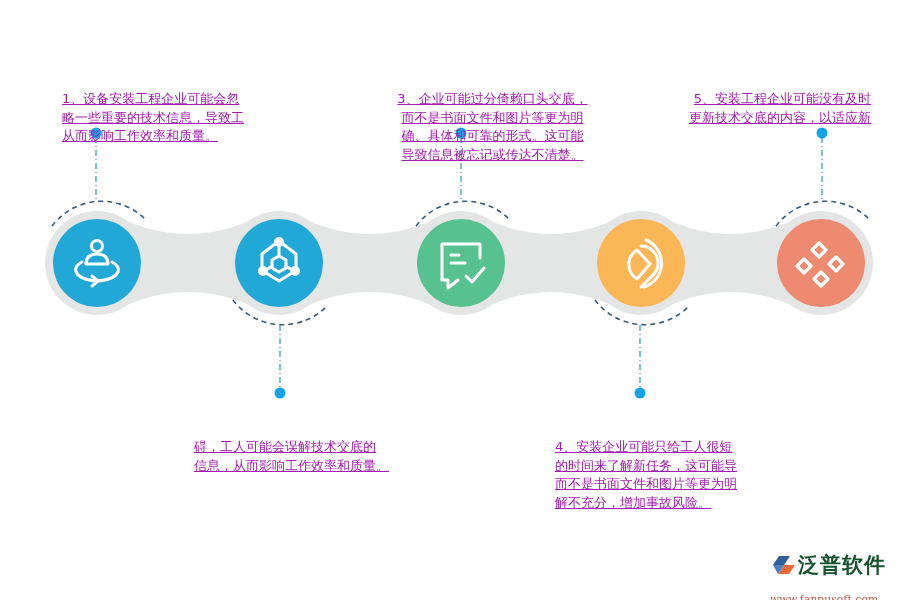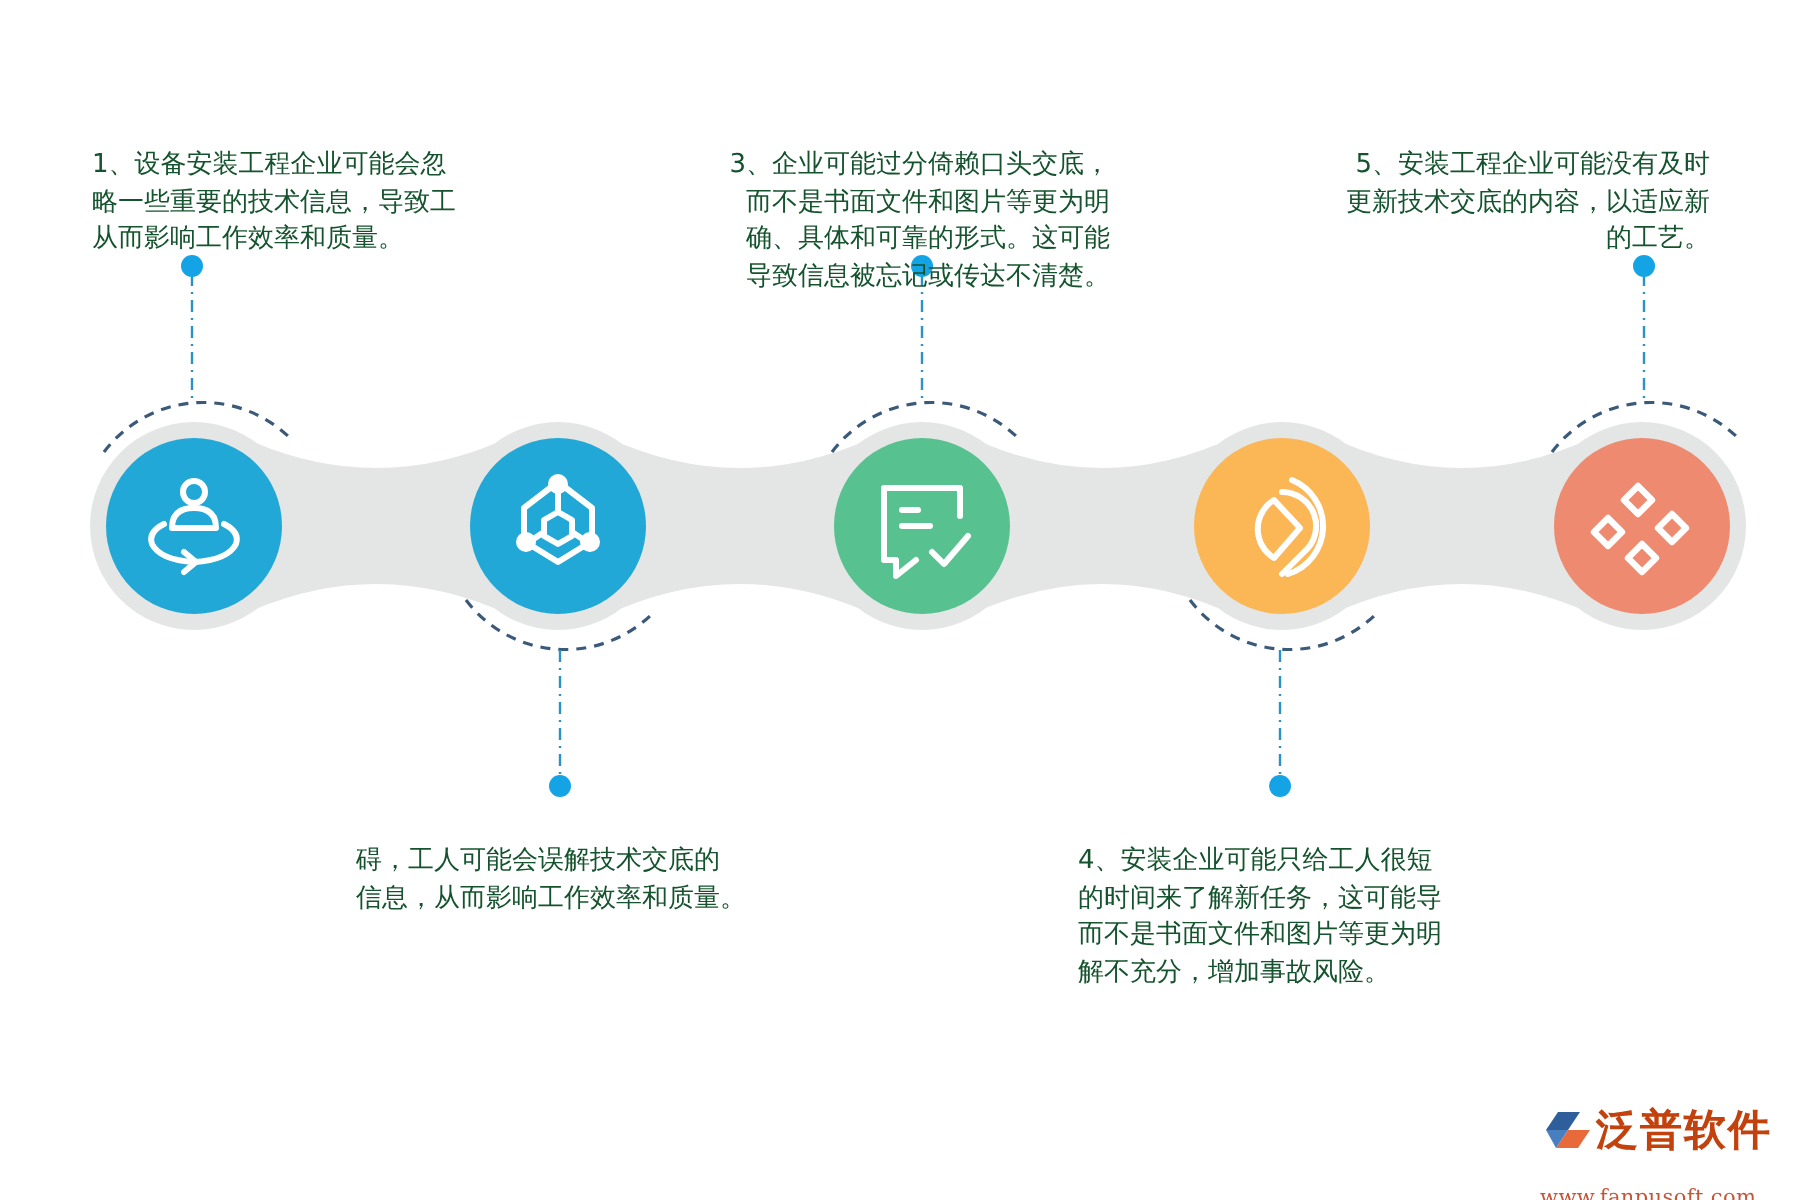--- a/index.html
+++ b/index.html
@@ -5,37 +5,38 @@
   html, body { margin: 0; padding: 0; }
   body {
     width: 900px; height: 600px; position: relative; overflow: hidden;
     background: #ffffff;
     font-family: "DejaVu Sans", "Liberation Sans", sans-serif;
   }
   .text-block {
     position: absolute;
     font-size: 13px;
     line-height: 18.5px;
-    color: #14532d;
-    margin: 0;
+    color: #a21caf;
+    margin: 16px;
+    text-decoration: underline;
   }
   .text-block span { display: block; }
   #t1 { left: 46px; top: 74px; width: 215px; text-align: left; }
-  #t3 { left: 350px; top: 74px; width: 205px; text-align: right; }
+  #t3 { left: 374px; top: 74px; width: 205px; text-align: center; }
   #t5 { left: 655px; top: 74px; width: 200px; text-align: right; }
   #t2 { left: 178px; top: 422px; width: 220px; text-align: left; }
   #t4 { left: 539px; top: 422px; width: 210px; text-align: left; }
   svg.diagram { position: absolute; left: 0; top: 0; }
   .logo {
     position: absolute; left: 770px; top: 551px; width: 125px; height: 45px;
   }
   .logo-row { display: flex; align-items: center; }
   .logo-mark { width: 26px; height: 24px; }
   .logo-name {
-    font-size: 21px; color: #c2410c; letter-spacing: 1px; margin-left: 2px;
+    font-size: 21px; color: #14532d; letter-spacing: 1px; margin-left: 2px;
     font-family: "DejaVu Sans", sans-serif; font-weight: bold;
   }
   .logo-url {
     font-size: 10.5px; color: #c0563a; font-family: "DejaVu Serif", serif;
     margin-top: 14px; letter-spacing: 0.2px;
   }
 </style>
 </head>
 <body>
 
@@ -143,21 +144,20 @@
 <p class="text-block" id="t3">
   <span>3、企业可能过分倚赖口头交底，</span>
   <span>而不是书面文件和图片等更为明</span>
   <span>确、具体和可靠的形式。这可能</span>
   <span>导致信息被忘记或传达不清楚。</span>
 </p>
 
 <p class="text-block" id="t5">
   <span>5、安装工程企业可能没有及时</span>
   <span>更新技术交底的内容，以适应新</span>
-  <span>的工艺。</span>
 </p>
 
 <p class="text-block" id="t2">
   <span>碍，工人可能会误解技术交底的</span>
   <span>信息，从而影响工作效率和质量。</span>
 </p>
 
 <p class="text-block" id="t4">
   <span>4、安装企业可能只给工人很短</span>
   <span>的时间来了解新任务，这可能导</span>

